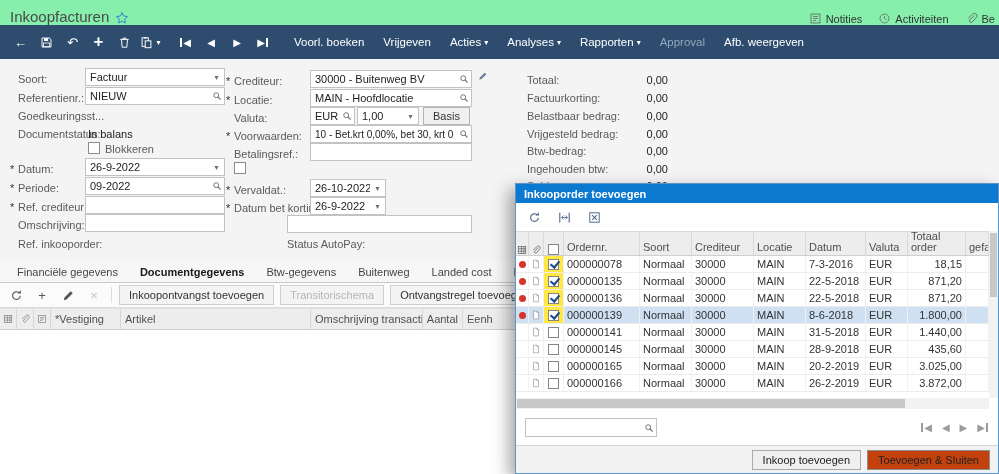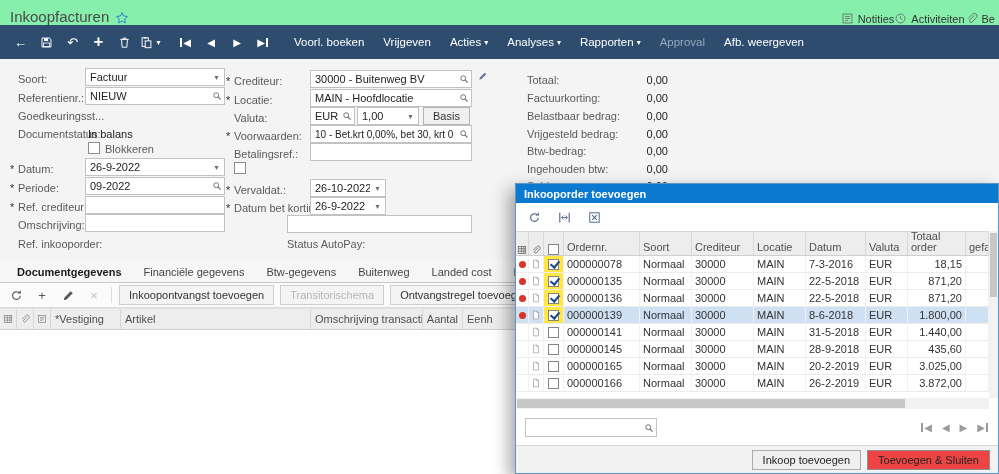--- a/index.html
+++ b/index.html
@@ -5,21 +5,21 @@
 *{box-sizing:border-box}
 body{margin:0;background:#888;font-family:"Liberation Sans","DejaVu Sans",sans-serif}
 .screen{position:relative;width:999px;height:474px;background:#fff;overflow:hidden;font-size:11px;color:#333}
 .ic{width:13px;height:13px;display:inline-block}
 .ic.s{width:10px;height:10px}
 .ic.xs{width:10px;height:10px}
 
 .titlebar{position:absolute;left:0;top:0;width:100%;height:25px;background:#86efac;display:flex;align-items:flex-end;padding:0 10px}
 .page-title{font-size:15px;color:#4a4a4a;white-space:nowrap}
 .star{margin-left:6px;width:14px;height:14px}
-.title-actions{margin-left:auto;display:flex;align-items:center;margin-right:-6px}
+.title-actions{margin-left:auto;display:flex;align-items:center;gap:16px;margin-right:-6px}
 .hact{display:flex;align-items:center;gap:4px;color:#333;white-space:nowrap;cursor:pointer}
 .hact .ic{color:#666}
 
 .toolbar{position:absolute;left:0;top:25px;width:100%;height:34px;background:#2e4d6e;display:flex;align-items:center;color:#fff;padding:0 8px;gap:1px}
 .tbi{min-width:25px;height:26px;display:flex;align-items:center;justify-content:center;cursor:pointer;font-size:13px;color:#fff}
 .tbi .ic{color:#fff}
 .tbt{height:26px;display:flex;align-items:center;padding:0 9px;font-size:11.5px;cursor:pointer;white-space:nowrap;color:#fff}
 .tbt.disabled{color:#92a7bd;cursor:default}
 .caret{font-size:8px;margin-left:3px}
 .navgrp{display:flex;margin:0 12px;gap:8px}
@@ -78,21 +78,21 @@
 .m-vscroll{position:absolute;top:47px;right:0;width:9px;height:167px;background:#f2f2f2}
 .m-vscroll .thumb{position:absolute;left:1px;top:2px;width:7px;height:64px;background:#c7c7c7}
 .m-hscroll{position:absolute;left:0;top:214px;width:calc(100% - 9px);height:11px;background:#f2f2f2}
 .m-hscroll .thumb{position:absolute;left:1px;top:1px;height:9px;width:82%;background:#c7c7c7}
 .m-search{position:absolute;left:0;top:232px;right:0;height:23px;display:flex;align-items:center;padding:0 9px}
 .m-search .inp{position:relative;width:132px;height:19px}
 .pager{margin-left:auto;display:flex;gap:10px;color:#9b9b9b;font-size:10px;align-items:center}
 .pg{cursor:pointer;display:flex;align-items:center}
 .m-foot{position:absolute;left:0;bottom:0;right:0;height:28px;background:#f2f2f2;border-top:1px solid #d8d8d8;display:flex;align-items:center;justify-content:flex-end;gap:6px;padding:0 8px}
 .btn{height:20px;border:1px solid #ababab;background:#efefef;color:#222;font-size:11px;padding:0 10px;cursor:pointer;font-family:inherit;white-space:nowrap}
-.btn.primary{background:#ef4444;border-color:#8f8f8f}
+.btn.primary{background:#c2410c;border-color:#8f8f8f}
 </style>
 </head>
 <body>
 
 <svg width="0" height="0" style="position:absolute">
 <defs>
 <symbol id="i-star" viewBox="0 0 16 16">
         <path d="M8 1.8l1.9 3.9 4.3.6-3.1 3 .7 4.3L8 11.6l-3.8 2 .7-4.3-3.1-3 4.3-.6z" fill="none" stroke="#2f80d0" stroke-width="1.1"></path>
       </symbol>
 <symbol id="i-note" viewBox="0 0 16 16">
@@ -348,22 +348,22 @@
   <div class="tlbl" style="top:126px">Vrijgesteld bedrag:</div>
   <div class="tval" style="top:126px">0,00</div>
   <div class="tlbl" style="top:143px">Btw-bedrag:</div>
   <div class="tval" style="top:143px">0,00</div>
   <div class="tlbl" style="top:161px">Ingehouden btw:</div>
   <div class="tval" style="top:161px">0,00</div>
   <div class="tlbl" style="top:178px">Saldo:</div>
   <div class="tval" style="top:178px">0,00</div>
 
   <div class="tabs">
+    <span class="tab">Financiële gegevens</span>
     <span class="tab active">Documentgegevens</span>
-    <span class="tab">Financiële gegevens</span>
     <span class="tab">Btw-gegevens</span>
     <span class="tab">Buitenweg</span>
     <span class="tab">Landed cost</span>
     <span class="tab">Kortingsgegevens</span>
   </div>
 
   <div class="gtb">
     <span class="gtbi">
         <svg class="ic">
           <use href="#i-refresh"></use>

